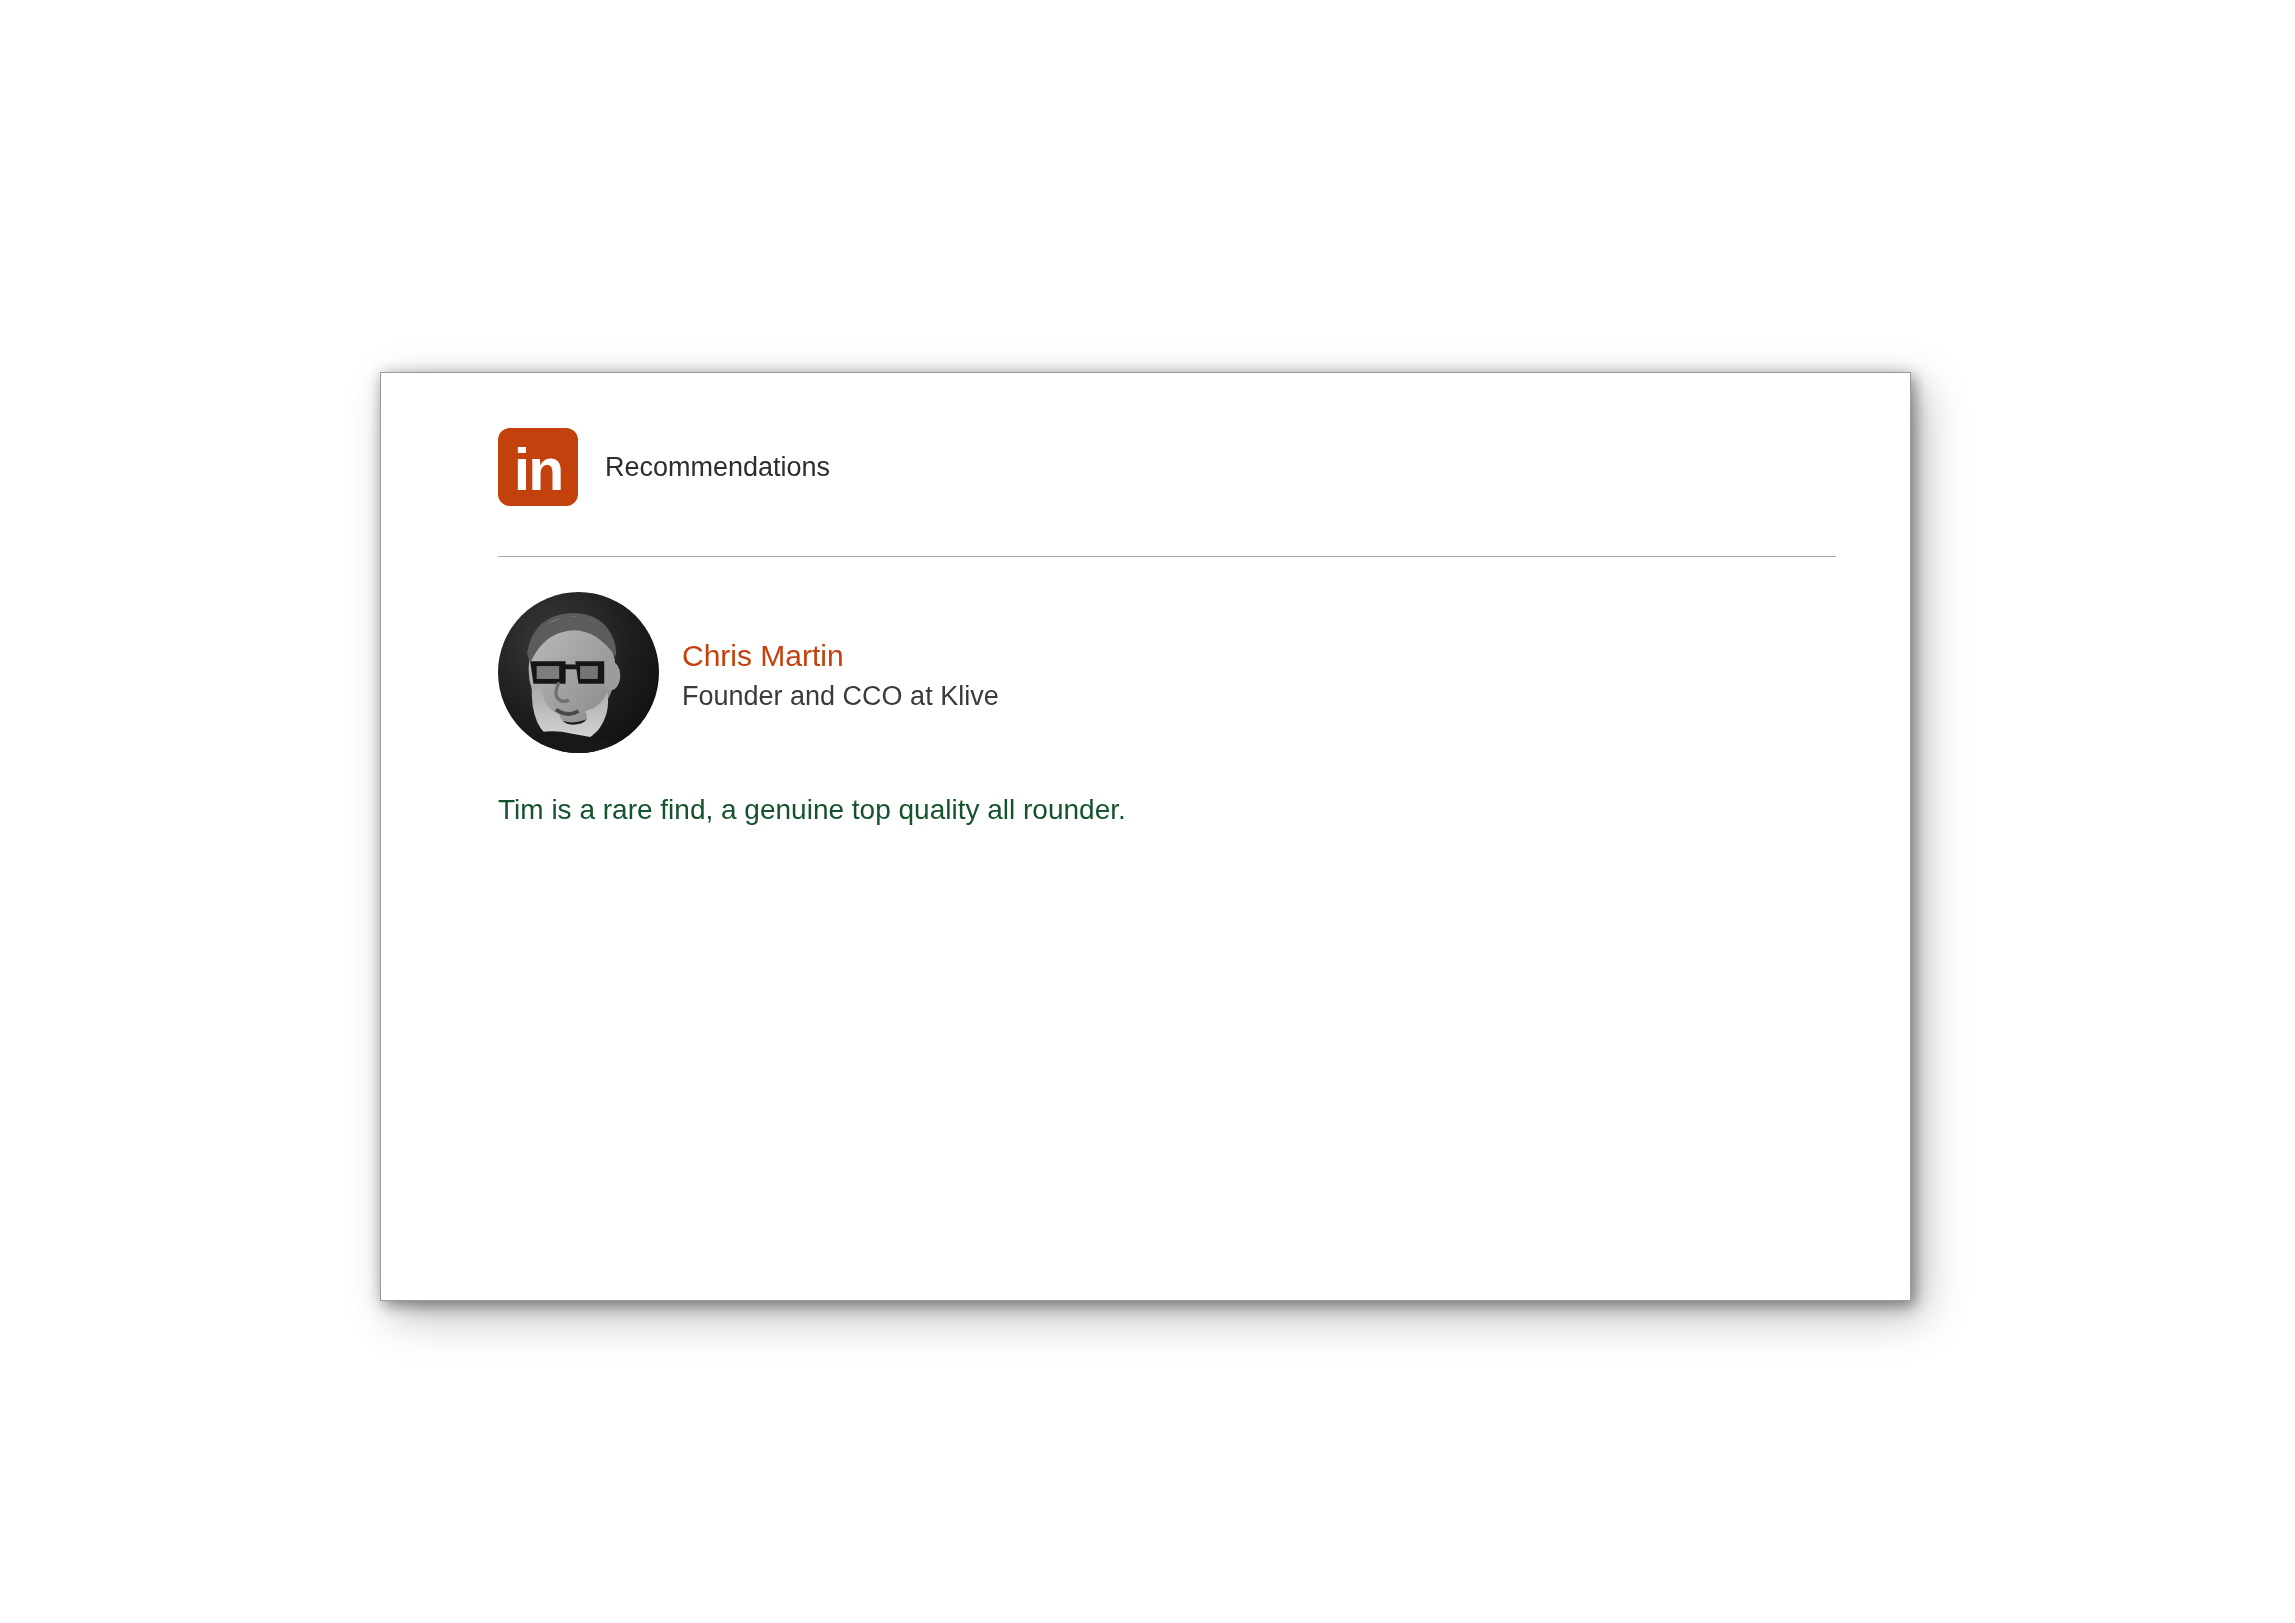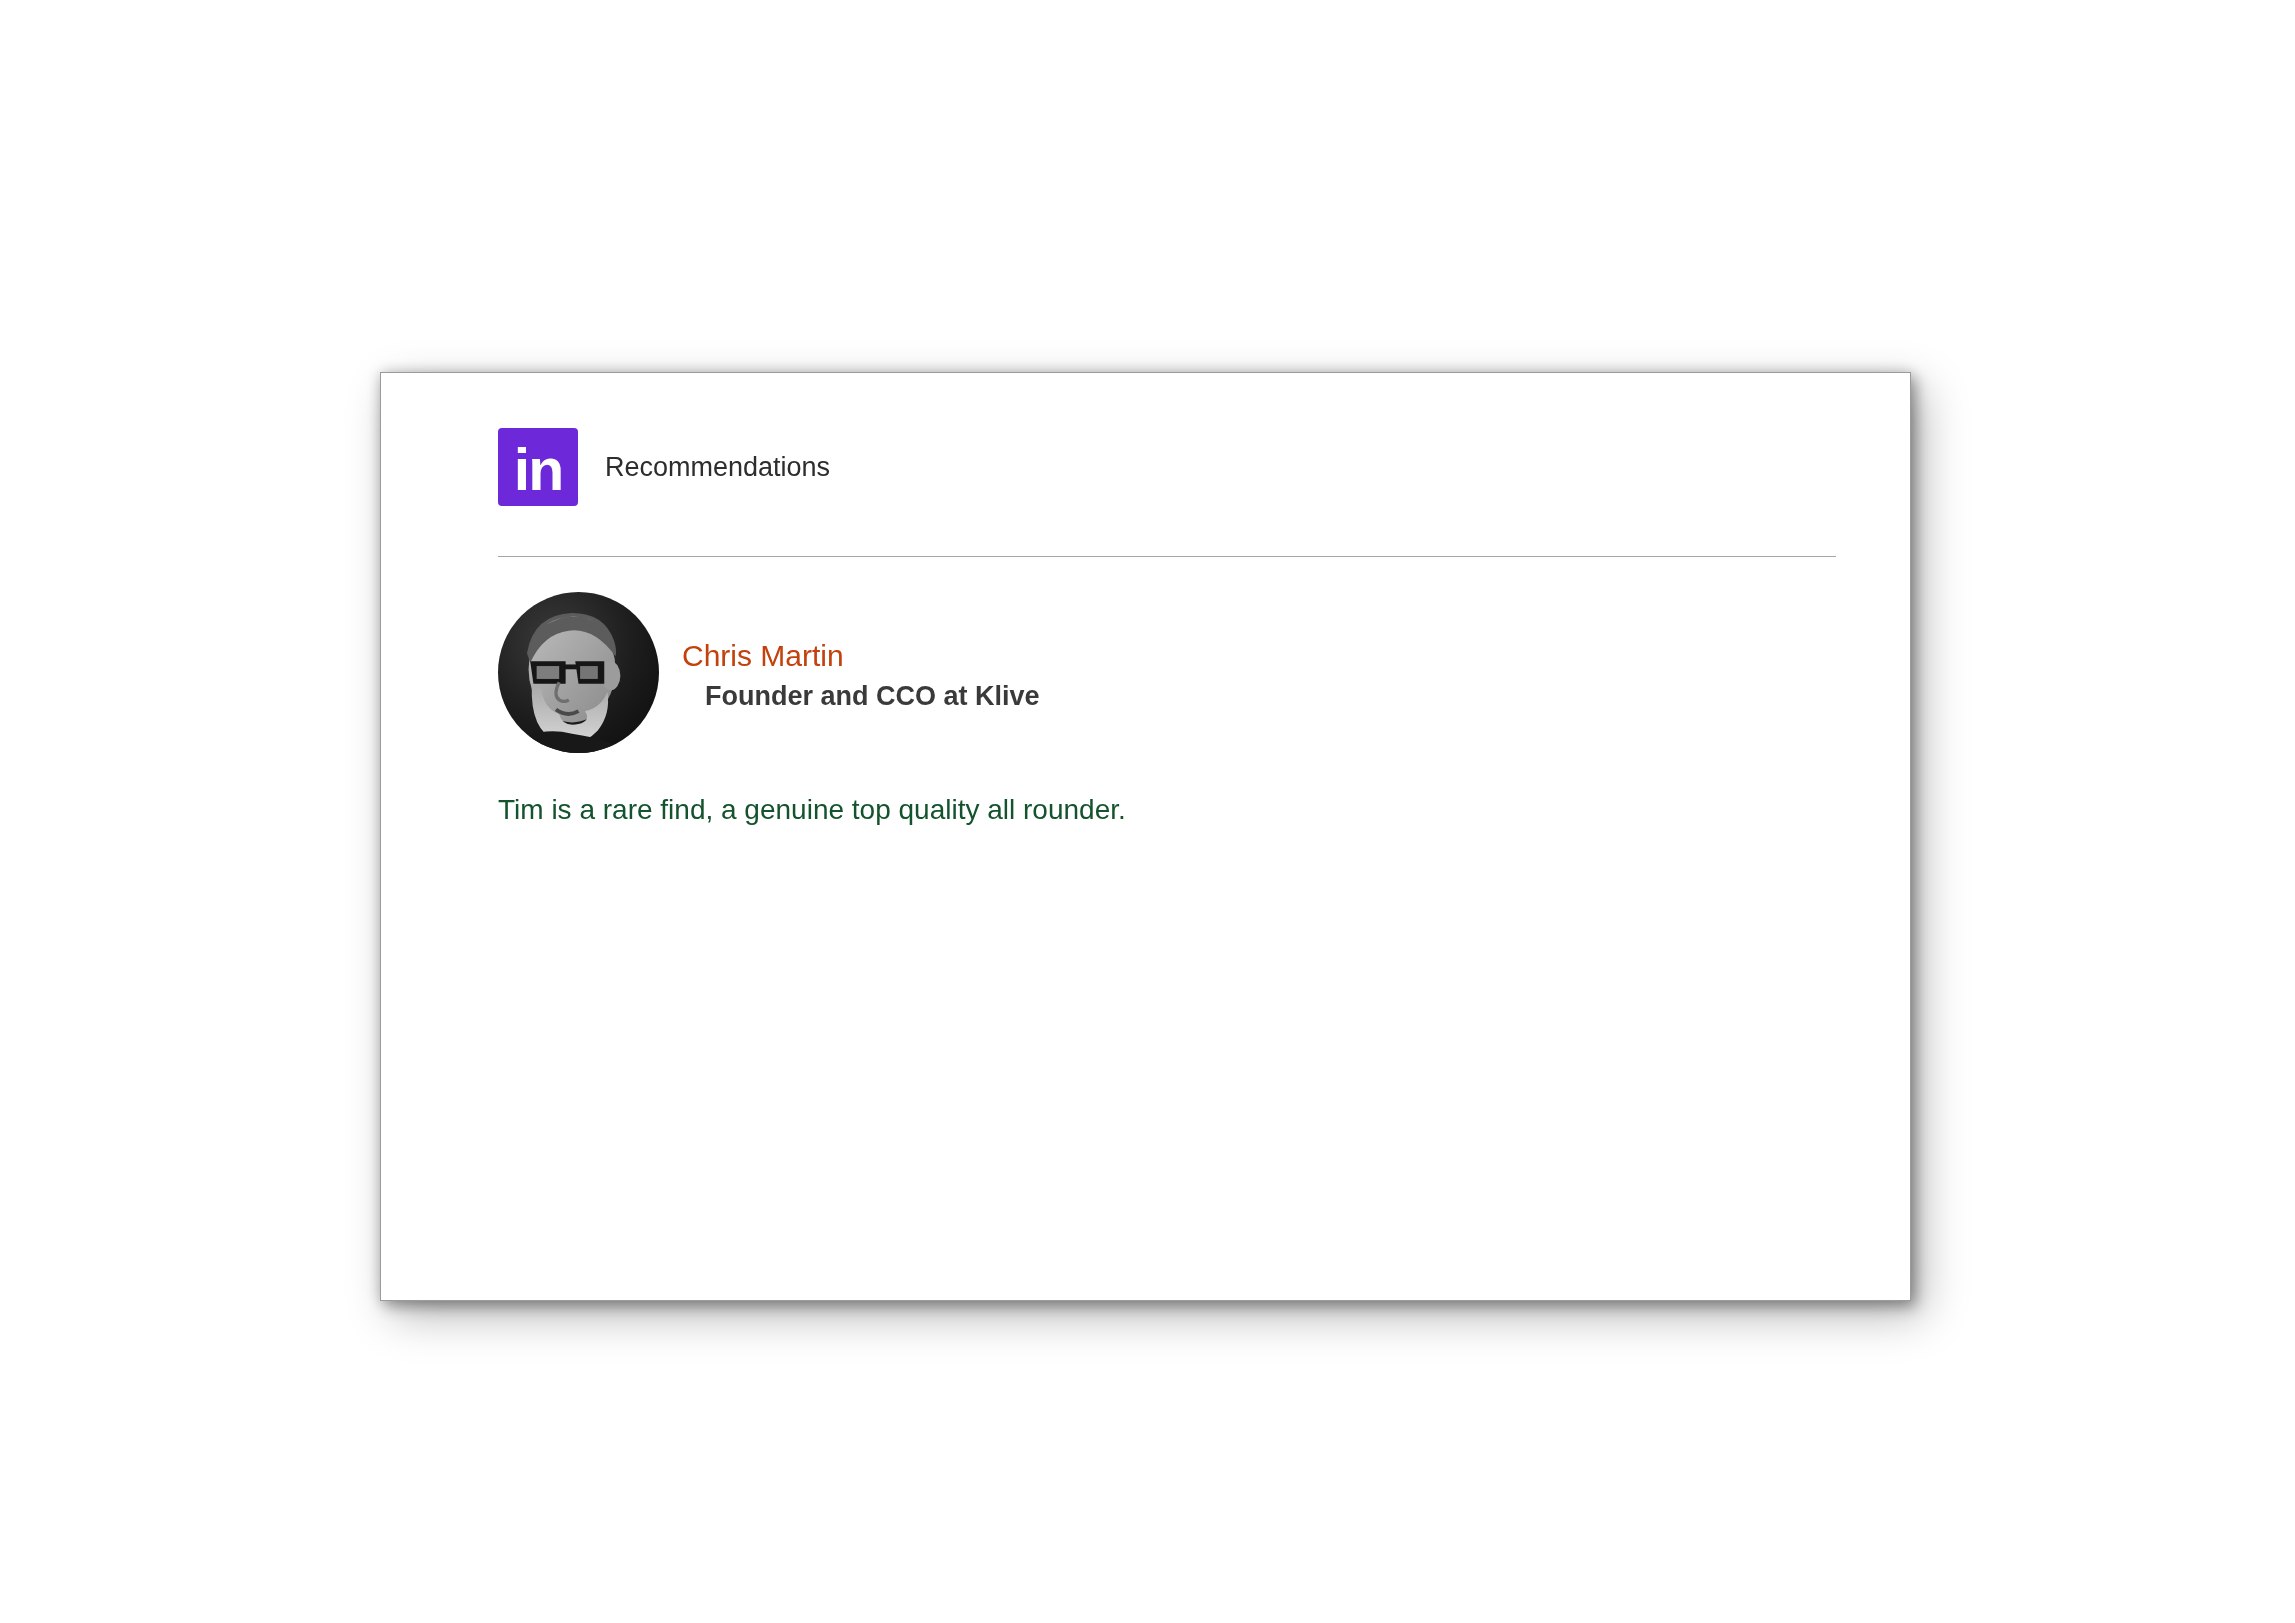--- a/index.html
+++ b/index.html
@@ -23,22 +23,22 @@
       12px 15px 42px rgba(0,0,0,0.28);
     padding: 55px 74px 0 117px;
   }
 
   .header-row {
     display: flex;
     align-items: center;
   }
   .li-logo {
     width: 80px; height: 78px;
-    background: #6d28d9;
-    border-radius: 4px;
+    background: #c2410c;
+    border-radius: 12px;
     color: #ffffff;
     font-weight: 700;
     font-size: 59px;
     letter-spacing: -1.9px;
     display: flex;
     align-items: flex-end;
     justify-content: center;
     padding-bottom: 6.5px;
     line-height: 1;
   }
@@ -70,24 +70,23 @@
   .person-meta { margin-left: 23px; padding-top: 47px; }
   .person-name {
     font-size: 30px;
     font-weight: 400;
     color: #c2410c;
     line-height: 1.1;
   }
   .person-headline {
     margin-top: 10.2px;
     font-size: 27px;
-    font-weight: 700;
+    font-weight: 400;
     color: #3a3a3a;
     line-height: 1.1;
-    margin-left: 23px;
   }
 
   .body-text {
     margin-top: 37px;
     width: 1340px;
     font-size: 28px;
     font-weight: 400;
     color: #14532d;
     line-height: 40px;
   }

